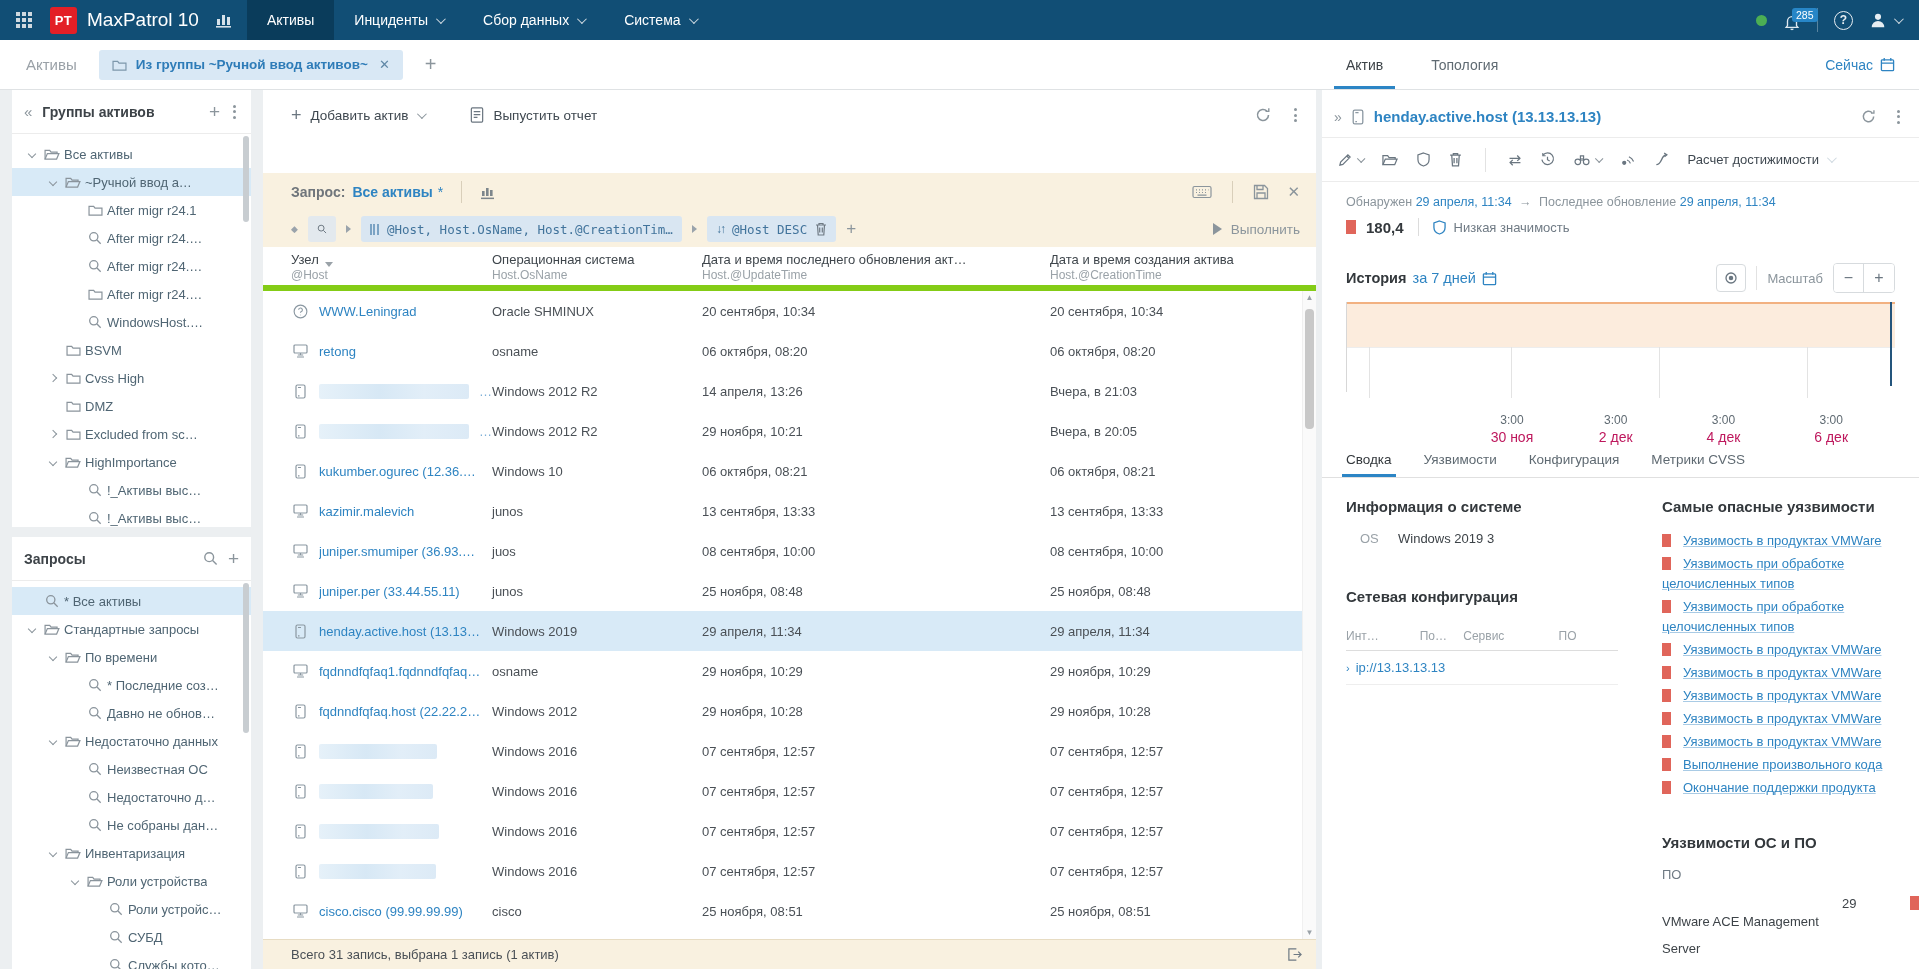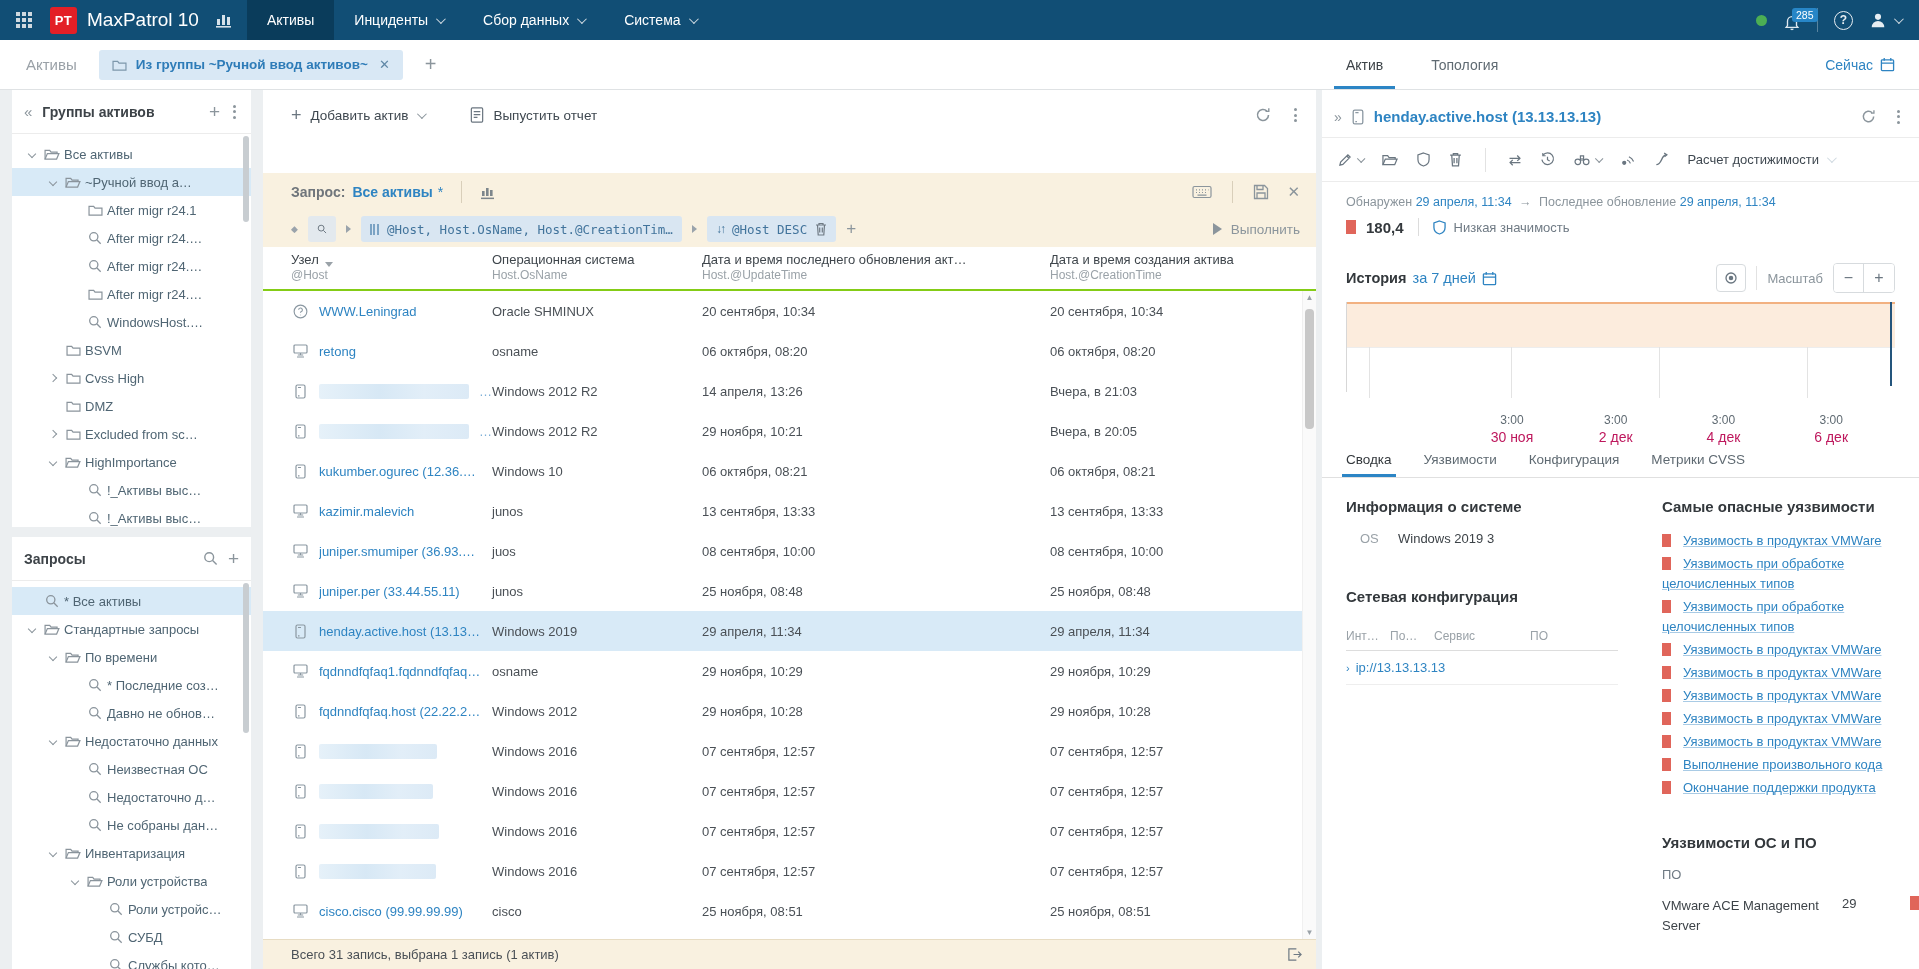--- a/index.html
+++ b/index.html
@@ -101,21 +101,21 @@
   .chip.sq { width:28px; justify-content:center; background:#e3e9ee; }
   .chip-txt { font-family:"DejaVu Sans Mono",monospace; font-size:12.5px; color:#42749c; white-space:nowrap; }
   .cols-ic { display:flex; gap:1.5px; } .cols-ic i { width:2px; height:11px; background:#7ba3c4; }
   .sort-ic { color:#42749c; font-size:12px; letter-spacing:-2px; }
   .tri-r { width:0; height:0; border-top:4px solid transparent; border-bottom:4px solid transparent; border-left:5px solid #9aa3ab; }
   .chip-plus { color:#8b959c; font-size:17px; cursor:pointer; }
   .run-btn { margin-left:auto; display:flex; align-items:center; gap:9px; color:#8b959c; font-size:13.5px; cursor:pointer; }
   .play { width:0; height:0; border-top:6px solid transparent; border-bottom:6px solid transparent; border-left:9px solid #8b959c; }
 
   .grid { display:grid; grid-template-columns:201px 210px 348px 1fr; padding-left:28px; padding-right:16px; }
-  .thead { flex:0 0 44px; border-bottom:2px solid #84cc16; align-items:start; padding-top:5px; }
+  .thead { flex:0 0 44px; border-bottom:6px solid #84cc16; align-items:start; padding-top:5px; }
   .th .l1 { font-size:13px; color:#3f464c; display:flex; align-items:center; gap:6px; white-space:nowrap; overflow:hidden; }
   .th .l2 { font-size:12px; color:#9aa2a8; margin-top:1px; white-space:nowrap; overflow:hidden; }
   .sort-tri { width:0; height:0; border-left:4px solid transparent; border-right:4px solid transparent; border-top:5px solid #9aa2a8; margin-top:9px; }
   .rows-wrap { flex:1; position:relative; overflow:hidden; }
   .trow { height:40px; align-items:center; font-size:13px; color:#4a5056; cursor:pointer; }
   .trow.selected { background:#d8eaf7; }
   .cell-name { display:flex; align-items:center; gap:10px; overflow:hidden; white-space:nowrap; }
   .nm { color:#2e84c2; overflow:hidden; text-overflow:ellipsis; }
   .blob { display:none; height:15px; border-radius:2px;
     background:linear-gradient(90deg,#e6f1f9,#d7e8f5 40%,#e2eef8 70%,#dceaf6); }
@@ -184,32 +184,32 @@
 
   .d-body { flex:1; display:flex; padding:20px 24px; gap:44px; overflow:hidden; }
   .d-col-l { width:272px; flex:0 0 272px; }
   .d-col-r { flex:1; }
   .sec-title { font-size:15px; font-weight:bold; color:#33383c; margin-bottom:16px; }
   .os-row { display:flex; font-size:13px; }
   .os-k { color:#9aa2a8; width:52px; padding-left:14px; }
   .os-v { color:#3d4348; }
   .net { margin-top:42px; }
   .net-head { display:flex; font-size:12px; color:#9aa2a8; border-bottom:1px solid #ddd; padding:8px 0 7px; }
-  .net-head span:nth-child(1){width:44px;} .net-head span:nth-child(2){width:44px;}
+  .net-head span:nth-child(1){width:44px;} .net-head span:nth-child(2){width:44px;margin-left:30px;}
   .net-head span:nth-child(3){width:96px;} .net-head span:nth-child(4){width:60px;}
   .net-row { display:flex; align-items:center; border-bottom:1px solid #eee; padding:9px 0; font-size:13px; gap:6px; }
   .net-row .gt { color:#2e84c2; font-size:11px; }
   .net-row a { color:#2e84c2; text-decoration:none; }
   .vuln-item { font-size:13px; line-height:20px; margin-bottom:3px; }
   .vsq { display:inline-block; width:9px; height:13px; background:#e0655a; margin-right:12px; vertical-align:-2px; }
   .vuln-item a { color:#2e84c2; text-decoration:underline; text-decoration-color:#a9cbe5; cursor:pointer; }
   .osv { margin-top:36px; }
   .osv-sub { color:#6f7a84; font-size:13px; margin-bottom:14px; }
   .osv-row { display:flex; align-items:flex-start; font-size:13px; color:#3d4348; }
-  .osv-name { width:158px; line-height:20px; }
+  .osv-name { width:158px; line-height:27px;margin-top:12px; }
   .osv-count { width:66px; text-align:left; padding-left:22px; }
   .osv-sq { width:10px; height:14px; background:#e0655a; margin-left:24px; }
 
   svg { display:block; }
 </style>
 </head>
 <body>
 
 <div class="app">
 

